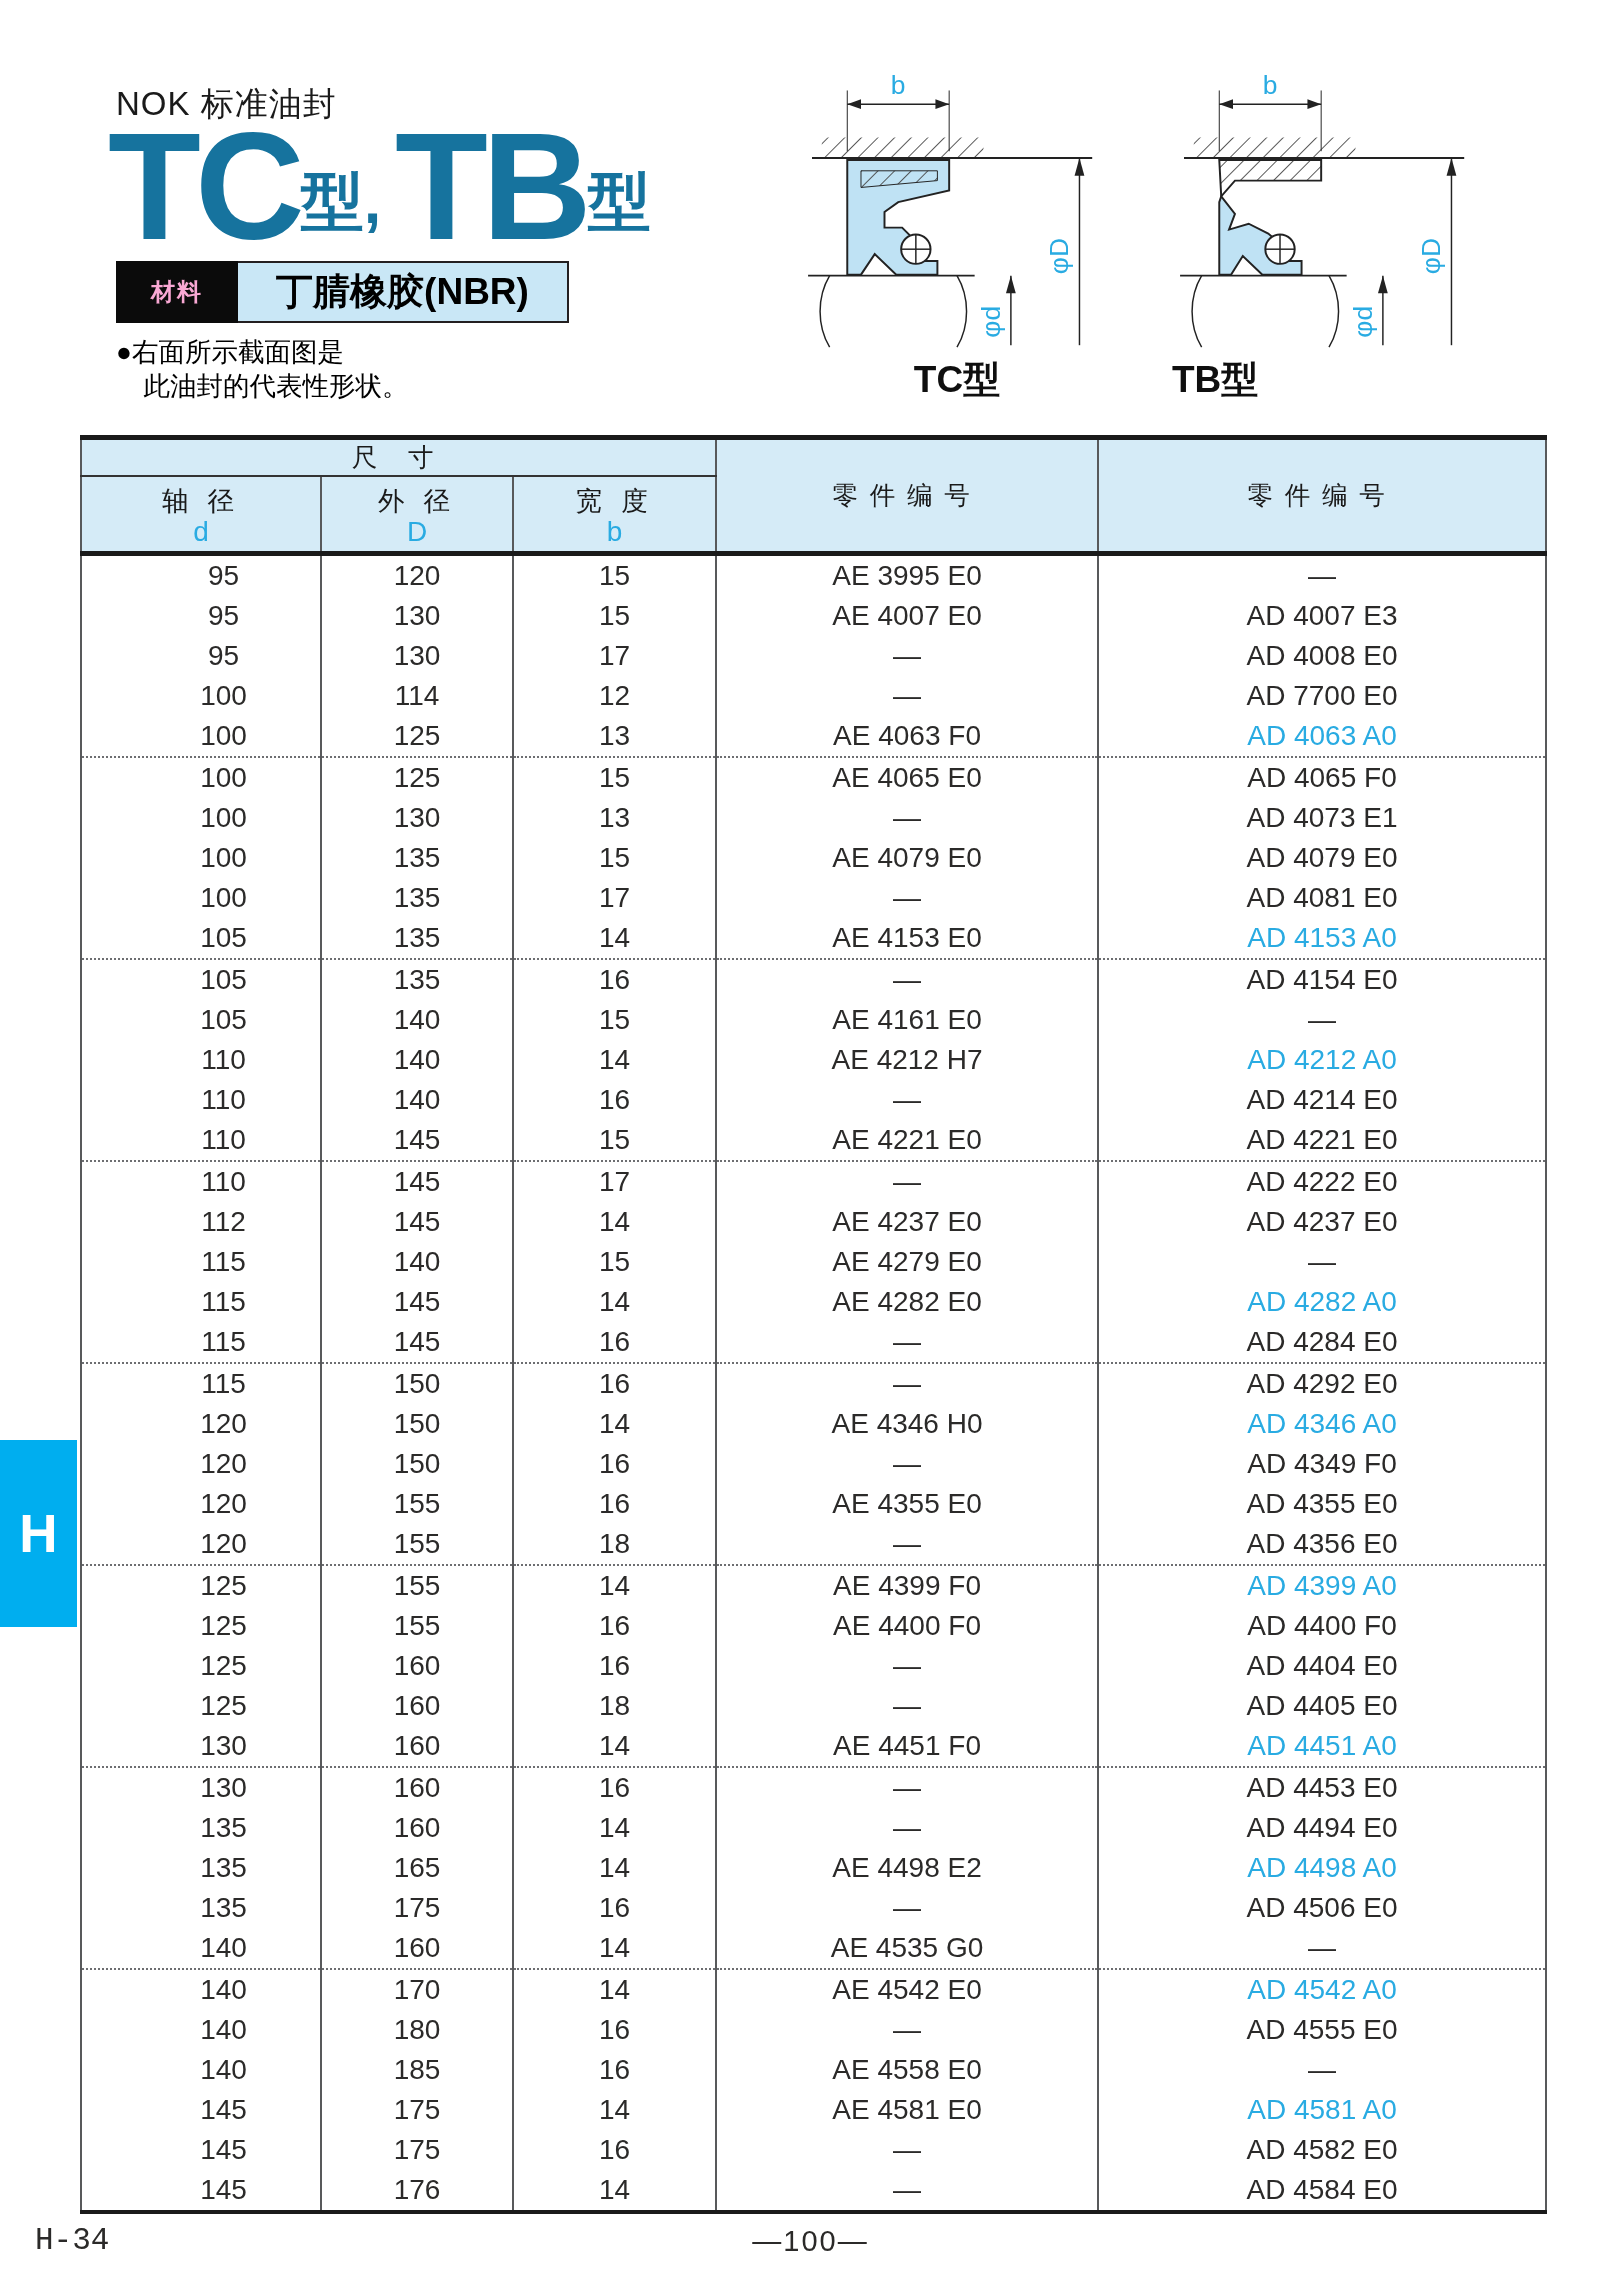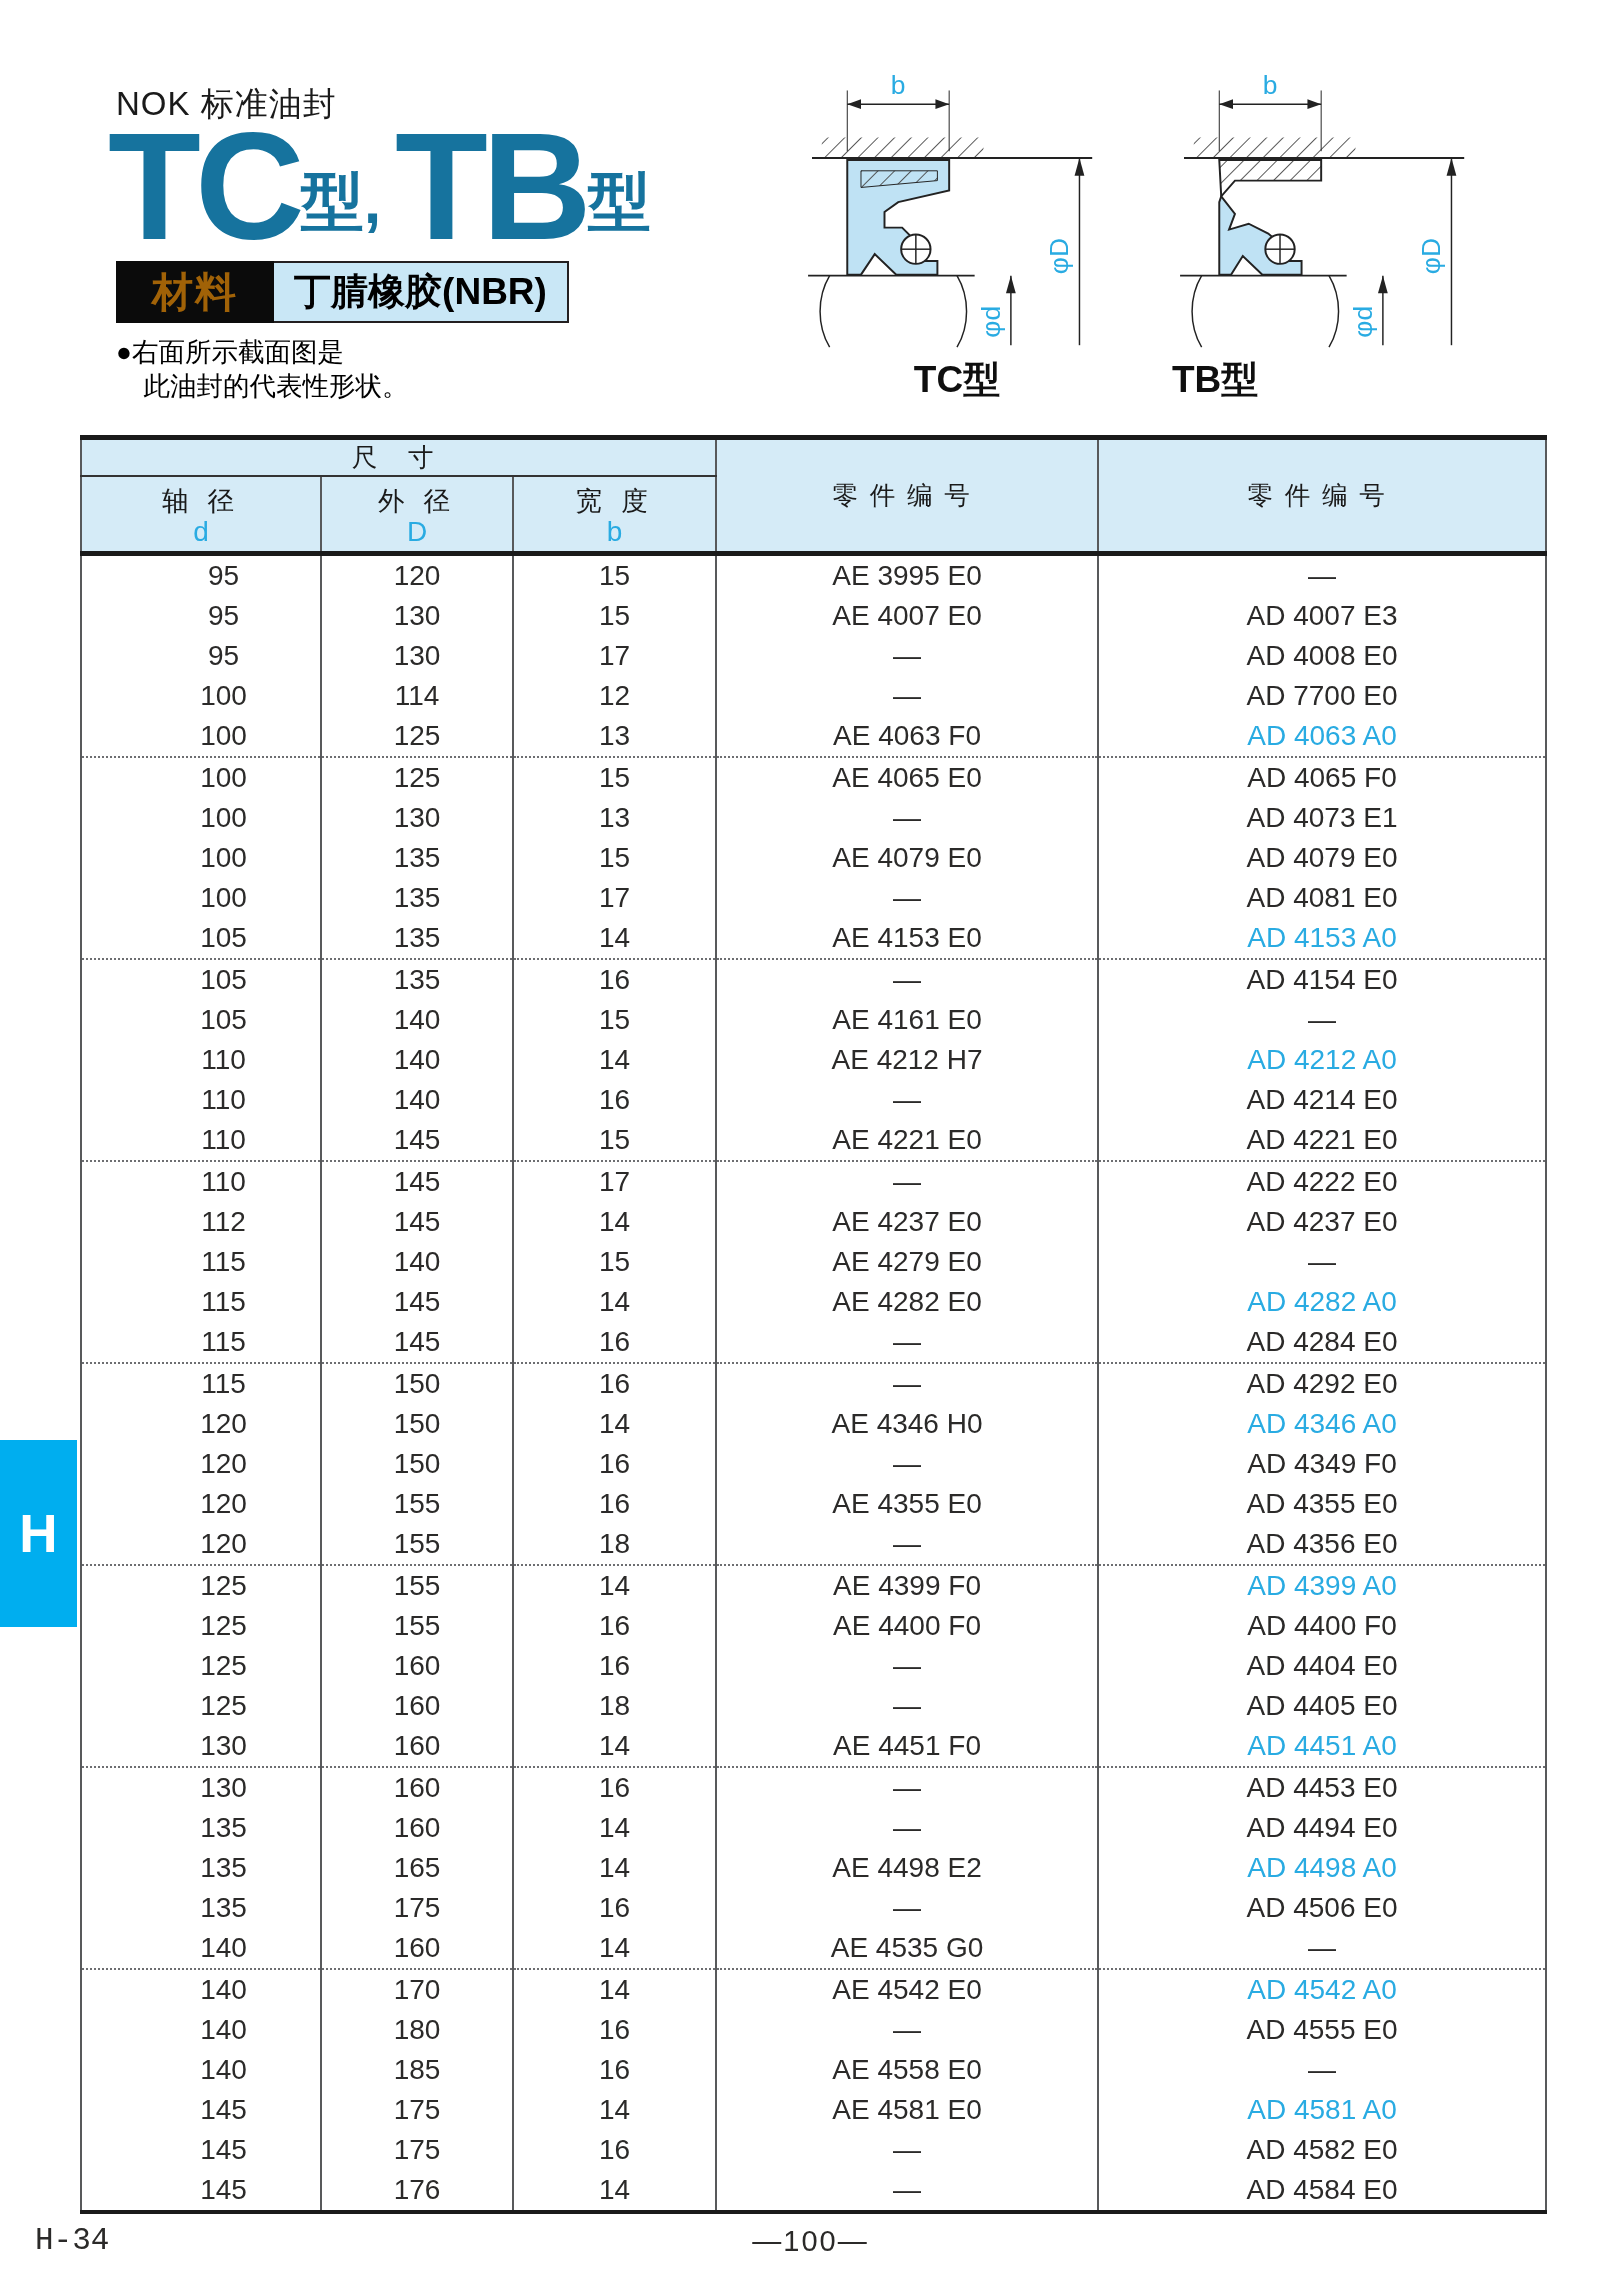--- a/index.html
+++ b/index.html
@@ -9,21 +9,21 @@
     overflow:hidden;
   }
   .abs{position:absolute;}
 
   
   .series-label{left:116px;top:82px;font-size:33px;letter-spacing:1px;color:#1a1a1a;}
   .title{left:108px;top:110px;display:flex;align-items:flex-end;color:#16739E;font-weight:bold;white-space:nowrap;}
   .title .big{font-size:152px;line-height:1;letter-spacing:-5.9px;}
   .title .small{font-size:63px;line-height:1;margin:0 13.7px 29px 2px;letter-spacing:0;}
   .material-band{left:116px;top:261px;width:453px;height:62px;display:flex;}
-  .material-label{width:158px;background:#0b0b0b;color:#a16207;font-size:41px;font-weight:bold;
+  .material-label{width:122px;background:#0b0b0b;color:#f9a8d4;font-size:24px;font-weight:bold;
     display:flex;align-items:center;justify-content:center;letter-spacing:2px;}
   .material-value{flex:1;background:#C9E7F6;border:2.9px solid #231f20;border-left:none;
     font-size:37px;font-weight:bold;display:flex;align-items:center;justify-content:center;color:#000;}
   .note{left:116px;top:335px;font-size:26.5px;line-height:1.3;color:#000;}
   .note .l2{margin-left:27.4px;}
 
   
   .fig-tc{left:800px;top:65px;}
   .fig-tb{left:1172px;top:65px;}
   .fig-cap-tc{left:800px;top:355px;width:314px;text-align:center;font-size:37px;font-weight:bold;color:#0f0f0f;}

